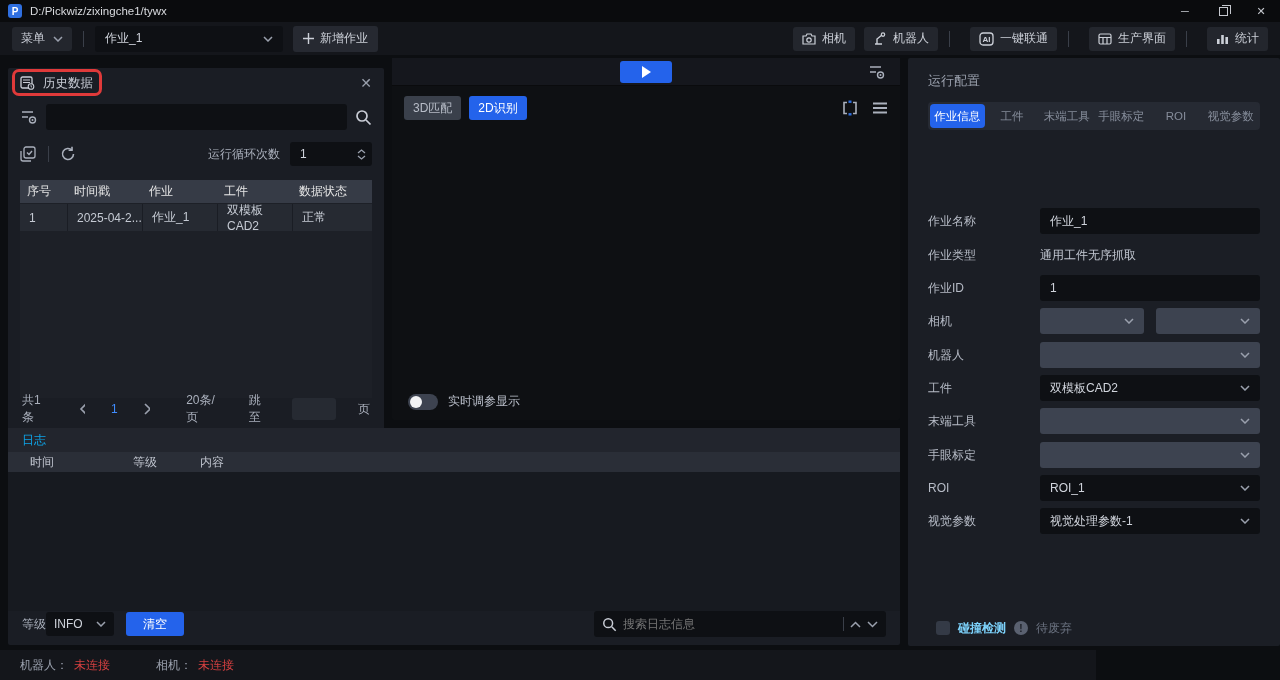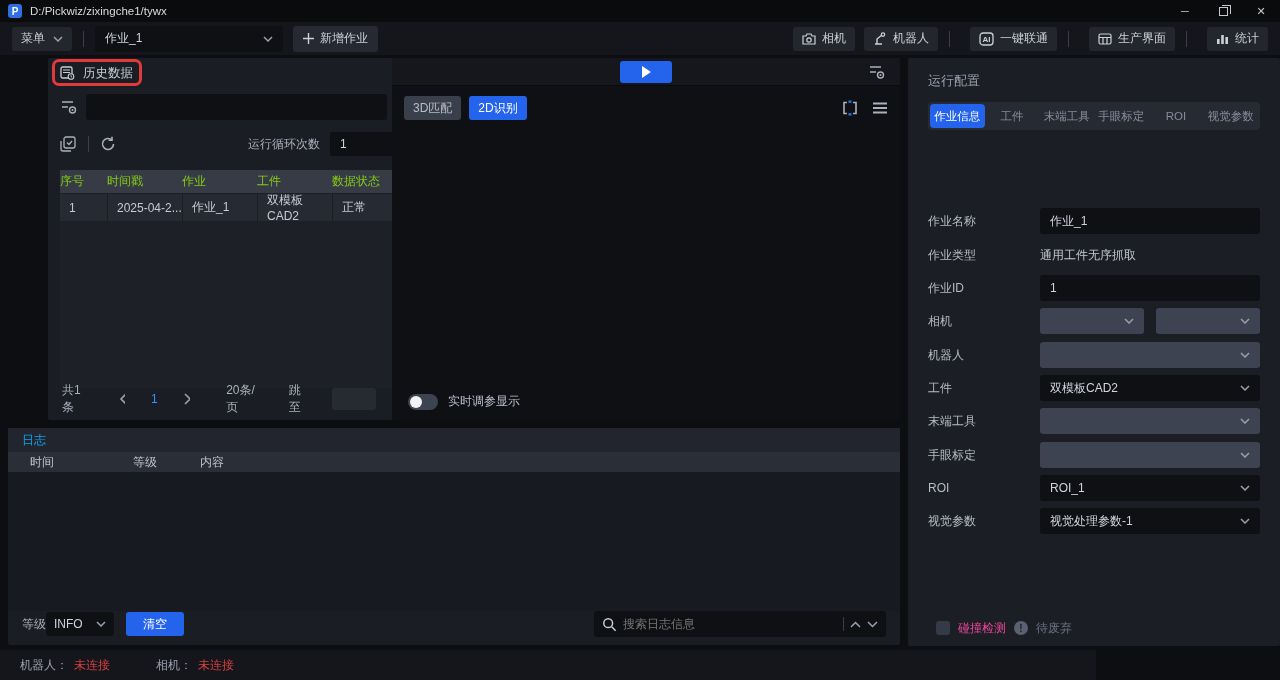--- a/index.html
+++ b/index.html
@@ -29,41 +29,41 @@
   .job-select .chev { margin-left:auto; }
   .add-job { margin-left:10px; height:26px; padding:0 10px; background:#262931; border-radius:3px;
     display:flex; align-items:center; gap:6px; color:#ccd0d8; }
   .mb-right { margin-left:auto; display:flex; align-items:center; margin-right:12px; }
   .mb-btn { height:24px; padding:0 9px; background:#23262d; border-radius:3px; display:flex;
     align-items:center; gap:6px; color:#ccd0d8; margin-left:9px; }
   svg { display:block; }
 
   
   .panel { position:absolute; background:#1a1d24; border-radius:2px; }
-  .history { left:8px; top:58px; width:376px; height:362px;margin-left:40px; }
+  .history { left:8px; top:68px; width:376px; height:362px; }
   .viewport { left:392px; top:58px; width:508px; height:362px; background:#0e1013; }
   .config { left:908px; top:58px; width:372px; height:588px; background:#1b1e25; }
   .logpanel { left:8px; top:428px; width:892px; height:217px; }
 
   
   .hist-header { height:30px; display:flex; align-items:center; padding:0 12px; position:relative; }
   .hist-title { margin-left:8px; color:#c9cdd6; font-size:12.5px; }
   .annotate { position:absolute; left:4px; top:1px; width:90px; height:27px; border:3px solid #e03a3a; border-radius:7px; pointer-events:none; }
   .close-x { margin-left:auto; color:#9aa0ad; font-size:14px; }
   .search-row { display:flex; align-items:center; padding:6px 12px 4px 12px; gap:8px; }
   .search-input { flex:1; height:26px; background:#0e1014; border:none; border-radius:3px; color:#d0d4dc; padding:0 8px; outline:none; }
   .tools-row { display:flex; align-items:center; padding:8px 12px 6px 12px; }
   .loop-label { margin-left:auto; color:#aab0bc; }
   .loop-box { margin-left:10px; width:82px; height:24px; background:#0e1014; border-radius:3px; display:flex; align-items:center; }
   .loop-box input { width:50px; background:transparent; border:none; color:#d0d4dc; padding-left:10px; outline:none; font-size:12px; }
   .spin { margin-left:auto; margin-right:6px; display:flex; flex-direction:column; gap:1px; }
 
   .htable { margin:8px 12px 0 12px; height:218px; background:#1d2027; }
   .htable .thead { display:flex; background:#363b46; height:23px; }
-  .htable .thead div { display:flex; align-items:center; padding-left:0; color:#84cc16; }
+  .htable .thead div { display:flex; align-items:center; padding-left:7px; color:#e5e5e5; }
   .htable .trow { display:flex; background:#262a32; height:27px; margin-top:1px; }
   .htable .trow div { display:flex; align-items:center; padding-left:9px; color:#c5cad3; border-left:1px solid #1a1d24; }
   .htable .trow div:first-child { border-left:none; }
   .c0{width:47px}.c1{width:75px}.c2{width:75px}.c3{width:75px}.c4{flex:1}
 
   .pager { position:absolute; left:0; bottom:8px; width:100%; height:26px; display:flex; align-items:center; padding:0 14px; gap:22px; color:#aab0bc; }
   .pager .pg-num { color:#3f8cff; margin:0 4px; }
   .jump-input { width:44px; height:22px; background:#262a32; border:none; border-radius:3px; margin-left:2px; }
 
   
@@ -94,21 +94,21 @@
   .sel { height:26px; border-radius:3px; display:flex; align-items:center; padding:0 10px; flex:1; color:#d0d4dc; }
   .sel .chev { margin-left:auto; }
   .sel.dark { background:#0e1014; }
   .sel.lite { background:#3d4350; }
   .ftext { color:#c3c8d2; }
   .opt-title-row { position:absolute; left:20px; top:516px; width:332px; display:flex; align-items:center; }
   .opt-title { color:#9aa0ad; font-size:13px; }
   .edit-btn { margin-left:auto; width:58px; height:23px; background:#596070; border-radius:3px; color:#f0f1f4; display:flex; align-items:center; justify-content:center; }
   .chk-row { position:absolute; left:28px; width:320px; height:20px; display:flex; align-items:center; gap:8px; }
   .chk { width:14px; height:14px; background:#343a46; border-radius:3px; }
-  .chk-label { color:#ec4899; }
+  .chk-label { color:#7dd3fc;font-weight:bold; }
   .info-ic { width:14px; height:14px; border-radius:50%; background:#5a6170; color:#1a1d24; font-size:10px; font-weight:bold;
     display:flex; align-items:center; justify-content:center; }
   .chk-note { color:#6b7280; }
 
   
   .log-title-row { height:24px; background:#22252d; display:flex; align-items:center; padding-left:14px; color:#0ea5e9; }
   .log-head { height:20px; background:#2a2e37; display:flex; align-items:center; color:#c0c5cf; }
   .lh0{ padding-left:22px; width:125px; } .lh1{ width:67px; } .lh2{ flex:1; }
   .log-body { height:139px; background:#171a20; }
   .log-controls { position:absolute; left:0; bottom:8px; width:100%; display:flex; align-items:center; padding:0 14px; }

